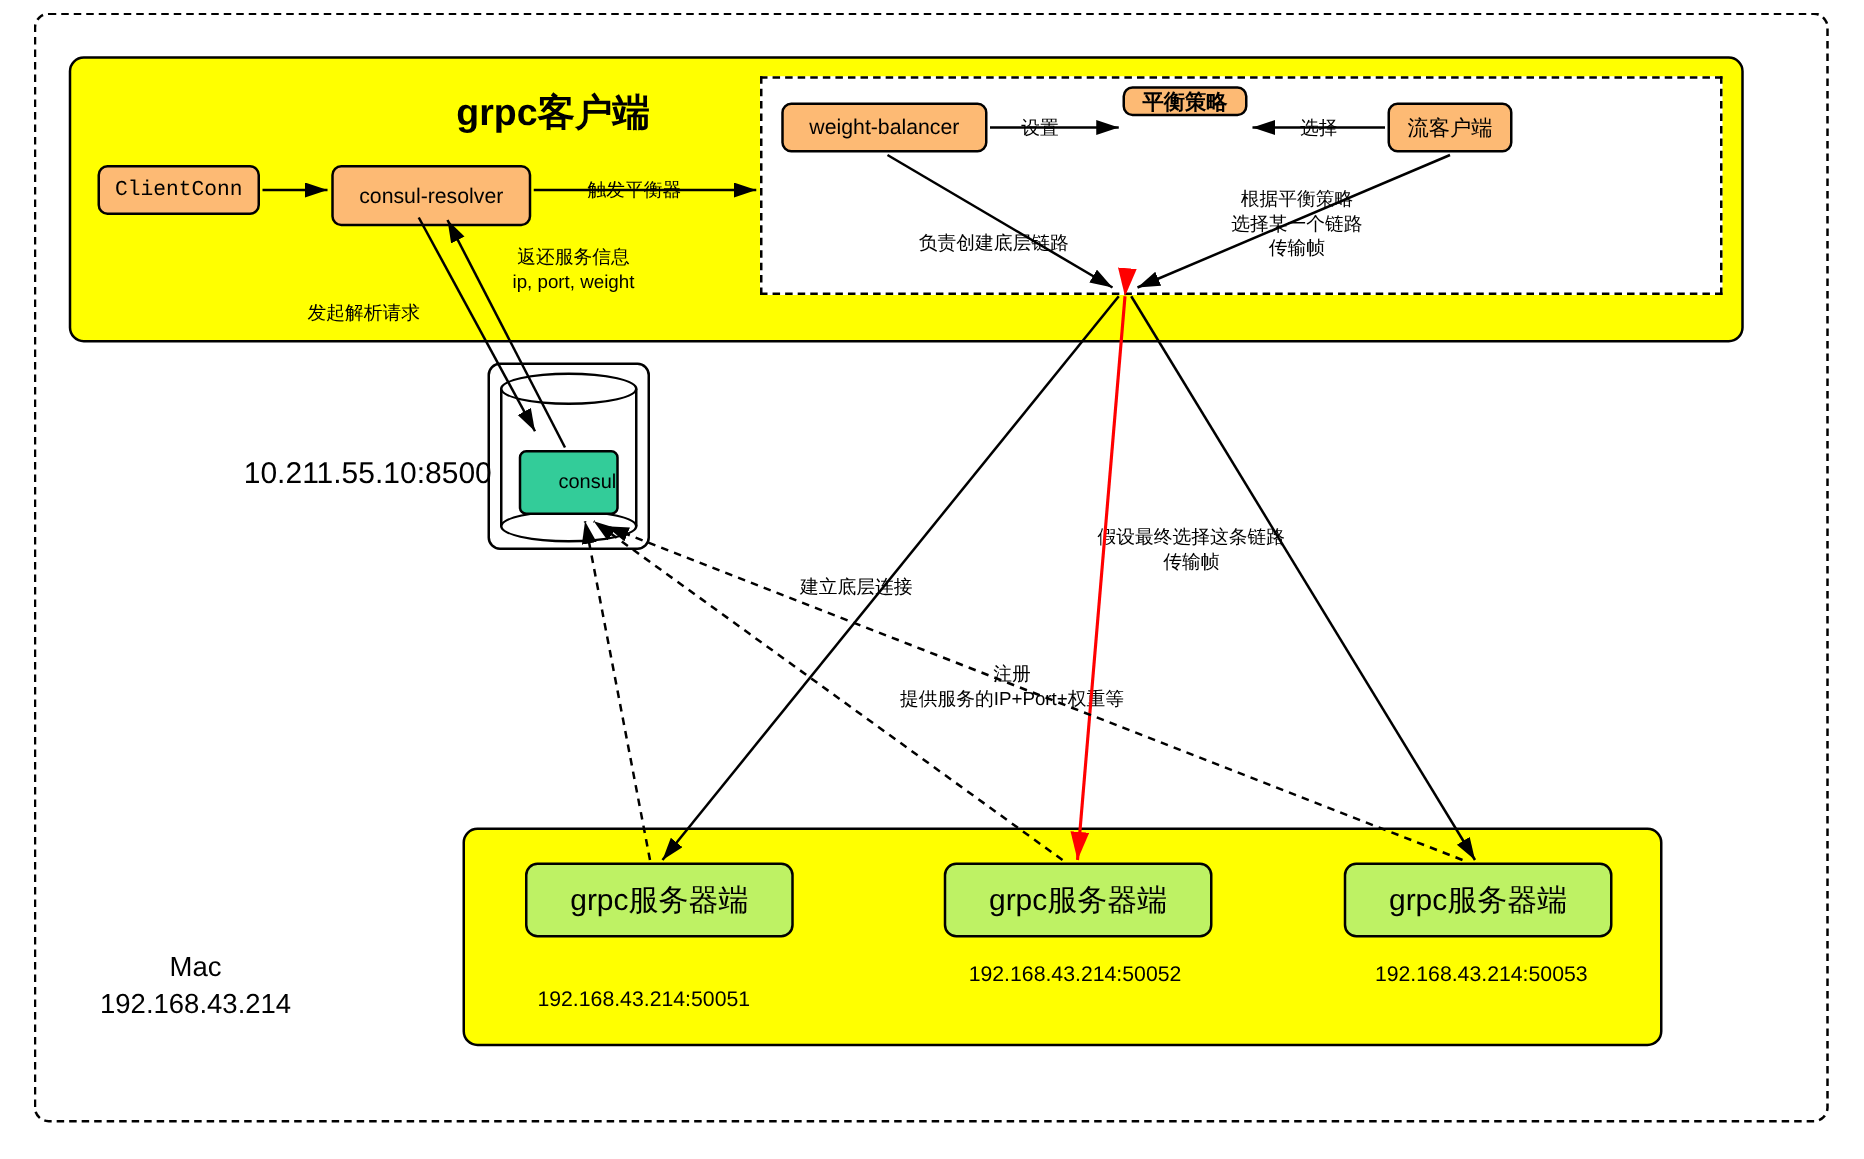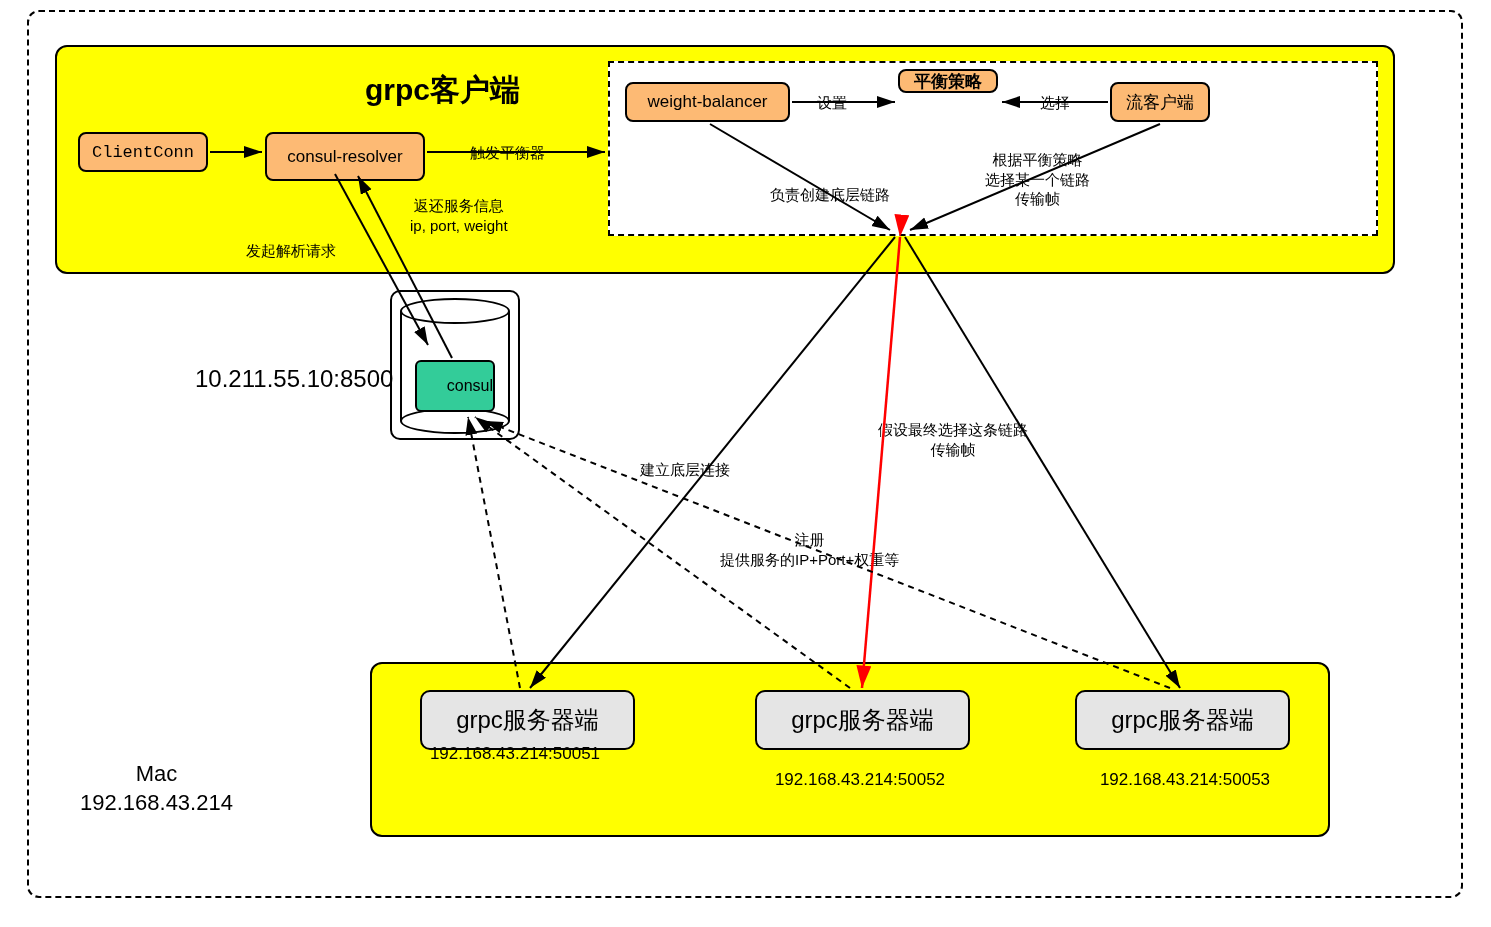--- a/index.html
+++ b/index.html
@@ -72,39 +72,39 @@
     top: 662px;
     width: 960px;
     height: 175px;
     background: #ffff00;
     border: 2px solid #000;
     border-radius: 12px;
   }
   
   .server {
     position: absolute;
-    background: #e5e5e5;
+    background: #bef264;
     border: 2px solid #000;
     border-radius: 10px;
     display: flex;
     align-items: center;
     justify-content: center;
     font-size: 24px;
     padding: 0 10px;
     height: 60px;
   }
   .server1 { left: 420px; top: 690px; width: 215px; }
   .server2 { left: 755px; top: 690px; width: 215px; }
   .server3 { left: 1075px; top: 690px; width: 215px; }
   .server-addr {
     position: absolute;
     font-size: 17px;
     text-align: center;
   }
-  .server-addr1 { left: 420px; top: 744px; width: 190px; }
+  .server-addr1 { left: 420px; top: 790px; width: 190px; }
   .server-addr2 { left: 765px; top: 770px; width: 190px; }
   .server-addr3 { left: 1090px; top: 770px; width: 190px; }
   
   .consul-frame {
     position: absolute;
     left: 390px;
     top: 290px;
     width: 130px;
     height: 150px;
     border: 2px solid #000;
@@ -241,21 +241,21 @@
   <span style="white-space:pre-line;">Mac
 192.168.43.214</span>
 </div>
 
 <div class="elabel" style="left:470px;top:143px;">触发平衡器</div>
 <div class="elabel" style="left:817px;top:93px;">设置</div>
 <div class="elabel" style="left:1040px;top:93px;">选择</div>
 <div class="elabel" style="left:410px;top:196px;white-space:pre-line;">返还服务信息
 ip, port, weight</div>
 <div class="elabel" style="left:246px;top:241px;">发起解析请求</div>
-<div class="elabel" style="left:770px;top:185px;">负责创建底层链路</div>
+<div class="elabel" style="left:735px;top:185px;">负责创建底层链路</div>
 <div class="elabel" style="left:985px;top:150px;white-space:pre-line;">根据平衡策略
 选择某一个链路
 传输帧</div>
 <div class="elabel" style="left:878px;top:420px;white-space:pre-line;">假设最终选择这条链路
 传输帧</div>
 <div class="elabel" style="left:640px;top:460px;">建立底层连接</div>
 <div class="elabel" style="left:720px;top:530px;white-space:pre-line;">注册
 提供服务的IP+Port+权重等</div>
 
 <svg class="overlay">

